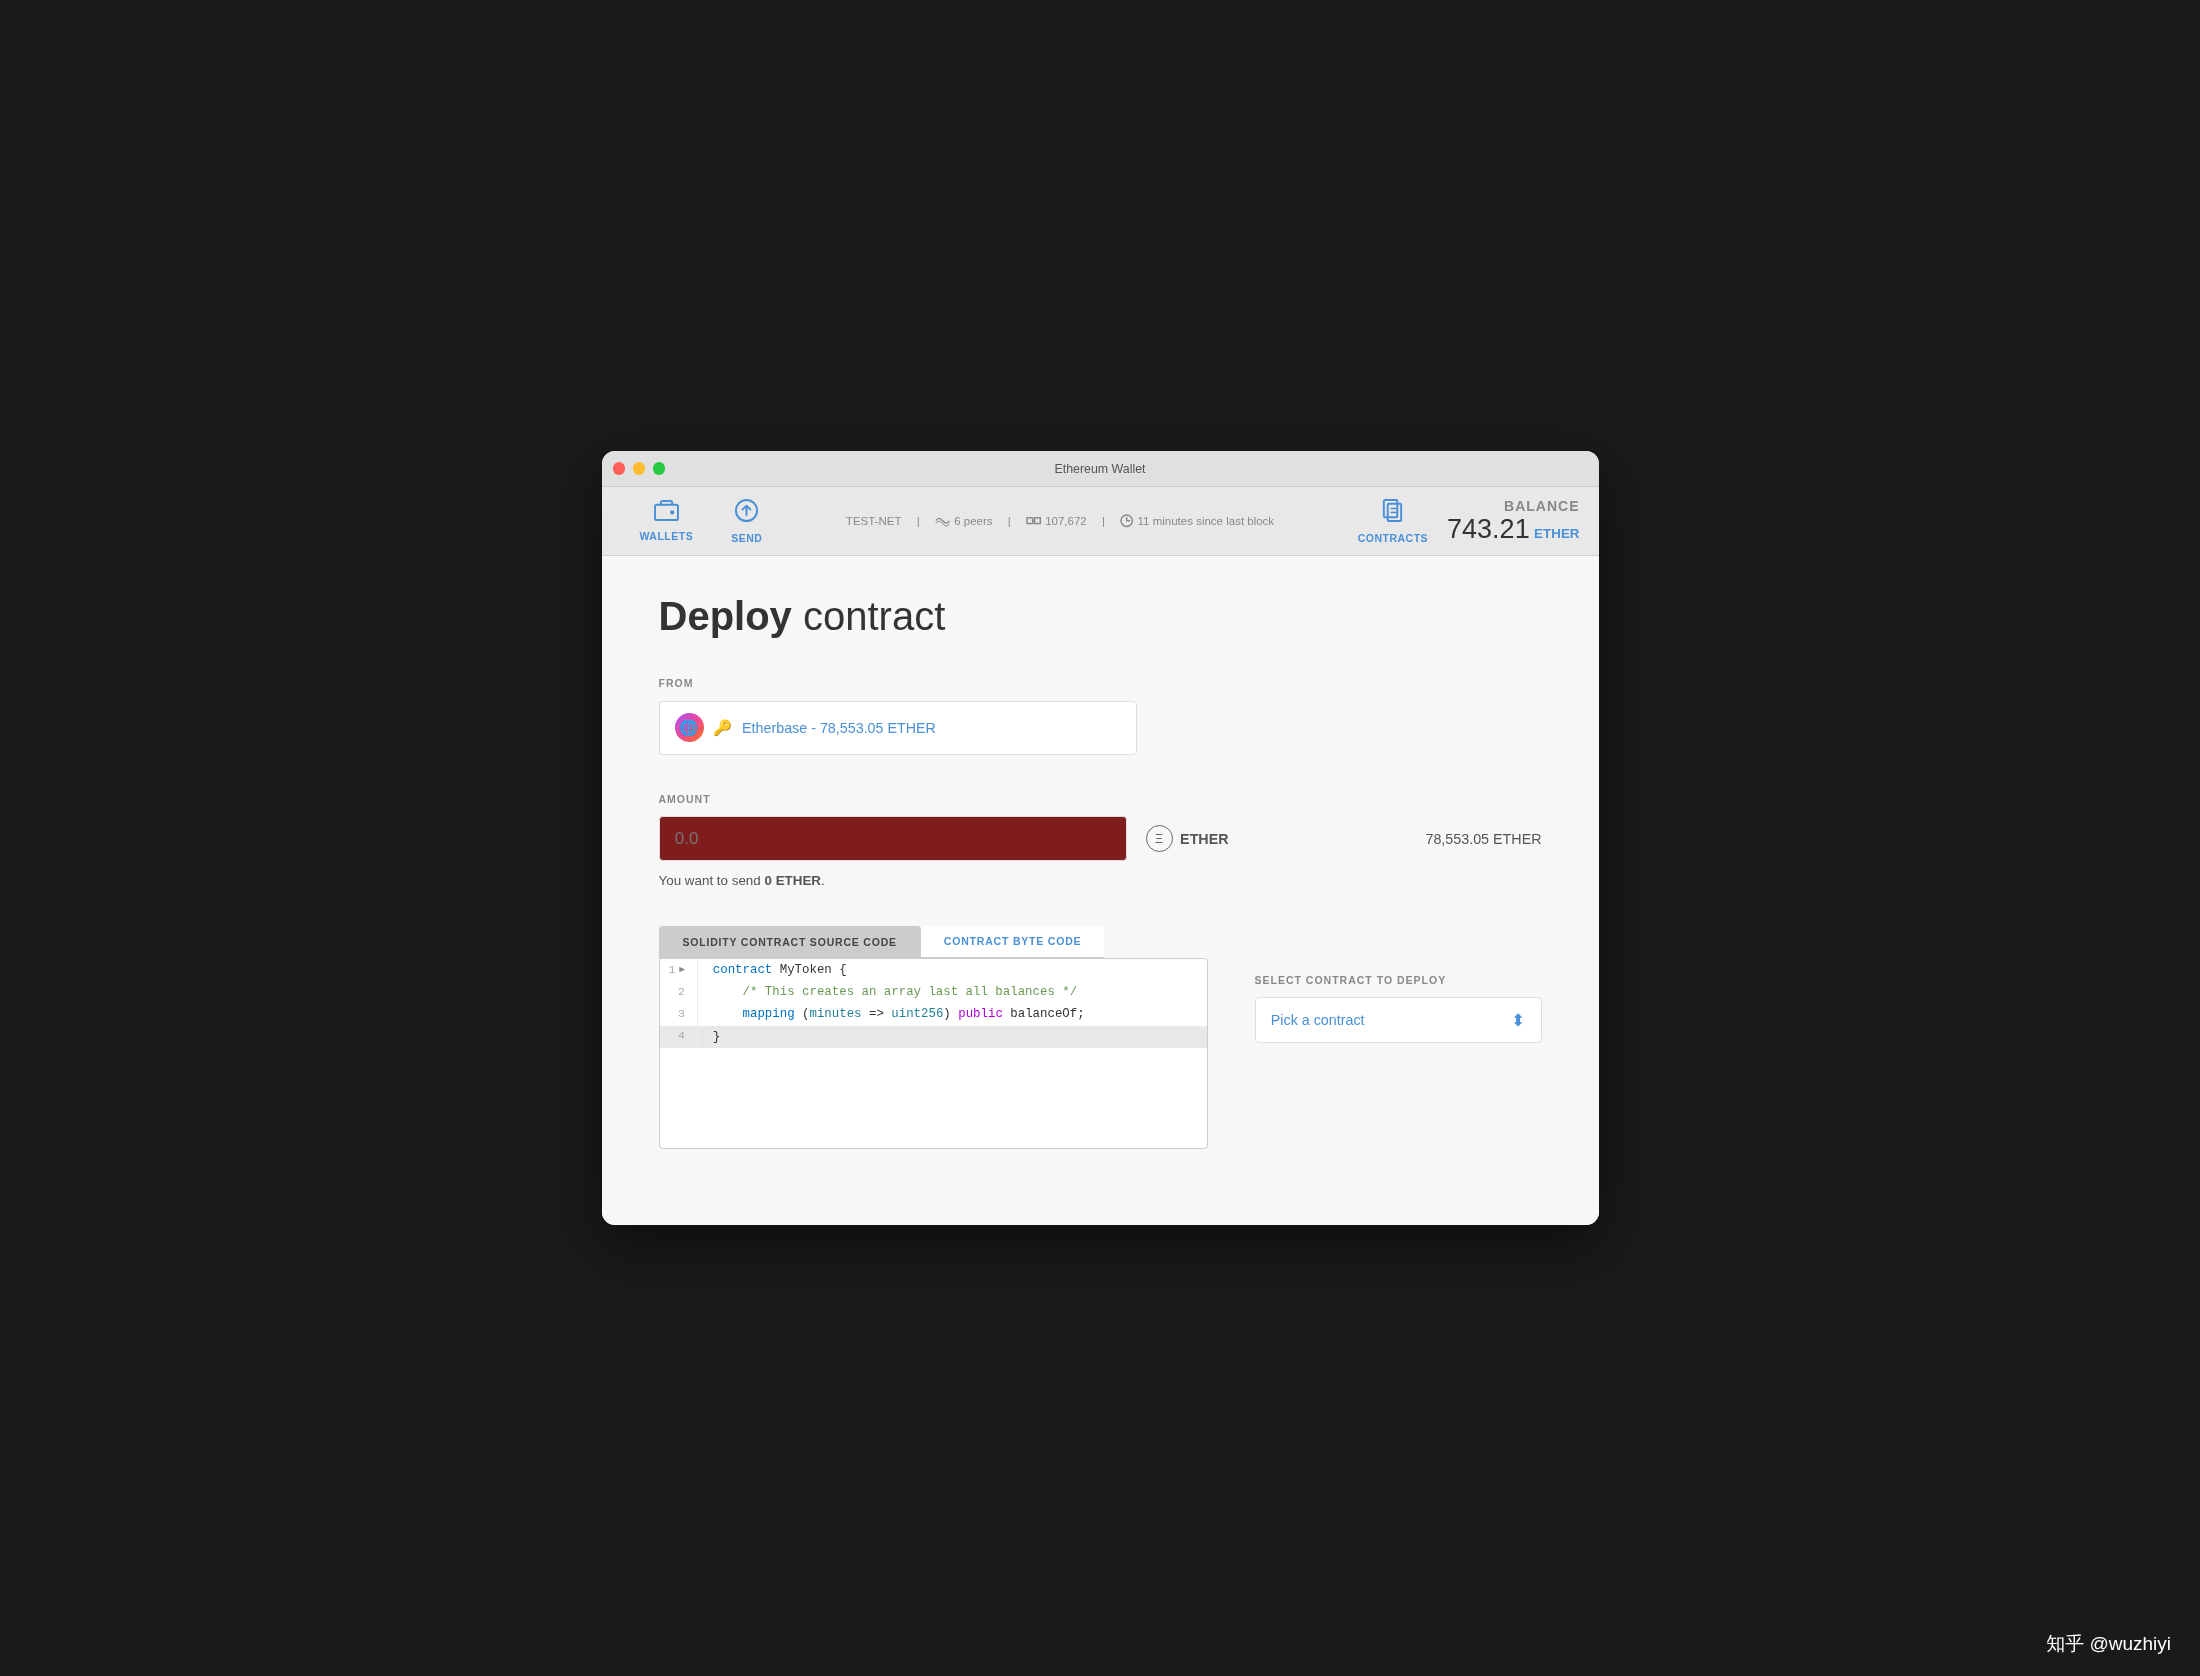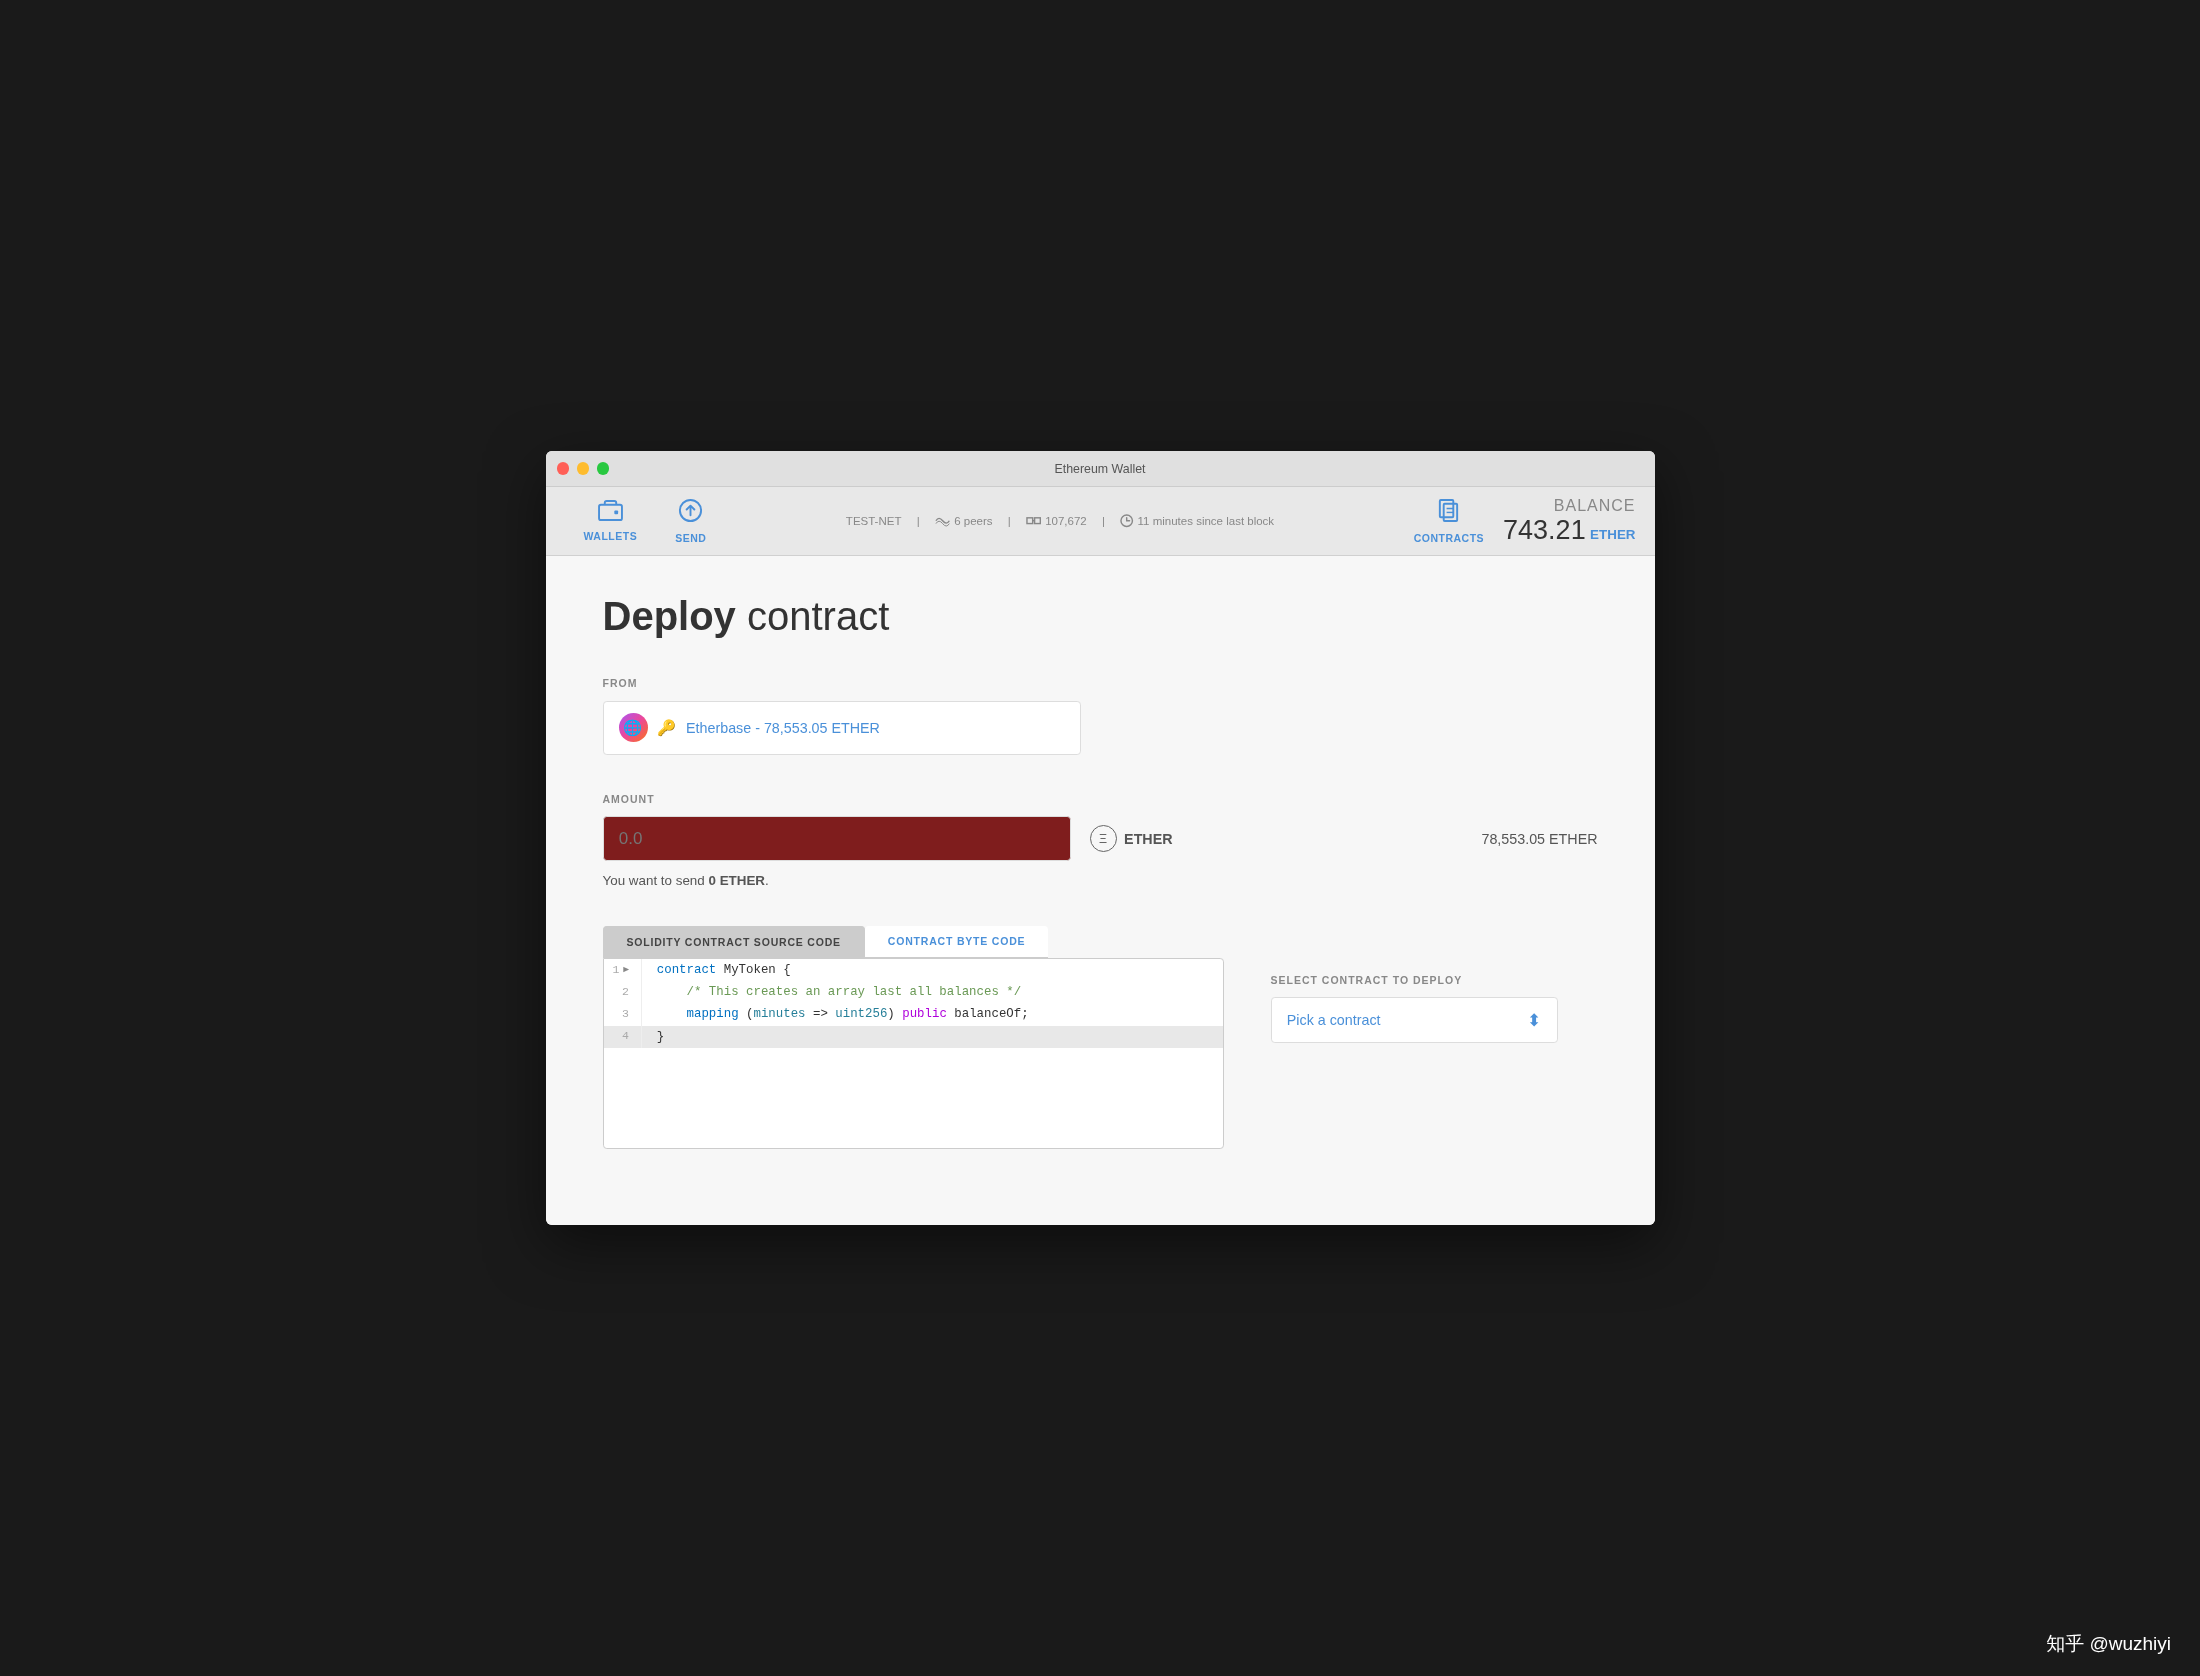--- a/index.html
+++ b/index.html
@@ -6,23 +6,23 @@
     body {
       background: #1a1a1a;
       display: flex;
       align-items: center;
       justify-content: center;
       min-height: 100vh;
       font-family: -apple-system, BlinkMacSystemFont, 'Helvetica Neue', Arial, sans-serif;
     }
 
     .window {
-      width: 1109px;
+      width: 997px;
       background: #f0f0f0;
-      border-radius: 6px;
+      border-radius: 13px;
       overflow: hidden;
       box-shadow: 0 19px 57px rgba(0,0,0,0.5);
     }
 
     
     .title-bar {
       background: #e0e0e0;
       height: 36px;
       display: flex;
       align-items: center;
@@ -87,24 +87,24 @@
       justify-content: center;
       gap: 15.3px;
       font-size: 11.5px;
       color: #888;
     }
     .nav-center span { display: flex; align-items: center; gap: 3.8px; }
     .nav-right {
       text-align: right;
     }
     .balance-label {
-      font-size: 16px;
+      font-size: 14px;
       color: #888;
       letter-spacing: 1px;
-      font-weight: 400;
+      font-weight: 700;
     }
     .balance-amount {
       font-size: 27px;
       color: #333;
       font-weight: 300;
     }
     .balance-currency {
       font-size: 13.4px;
       color: #4a90d9;
       font-weight: 700;

